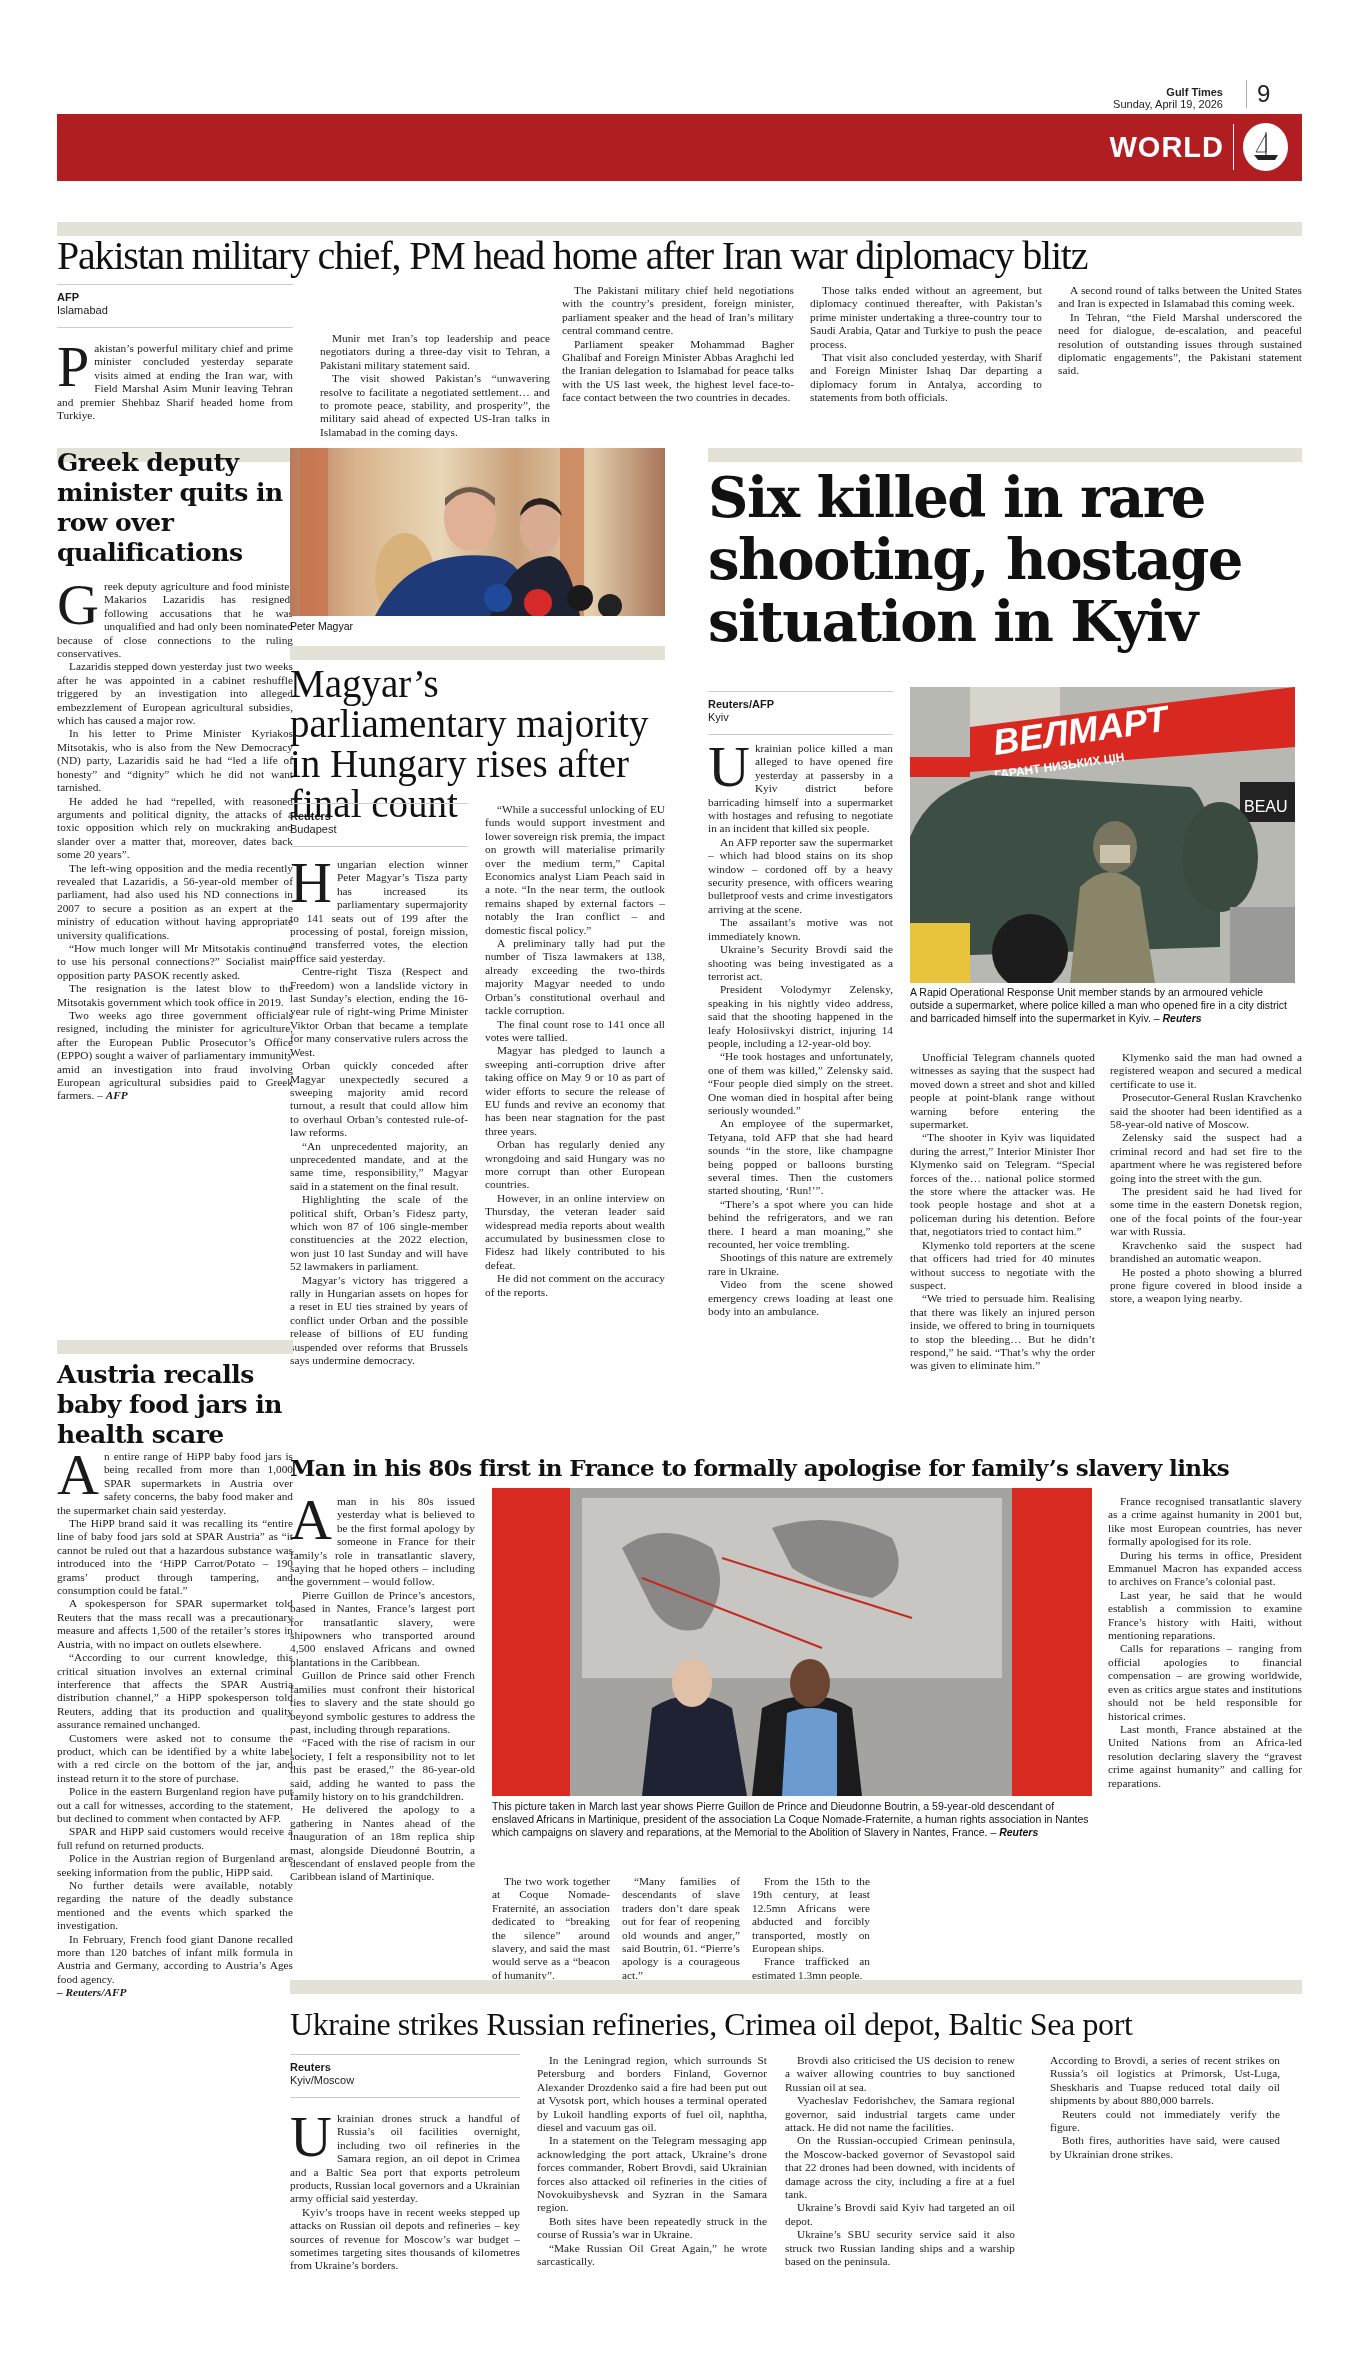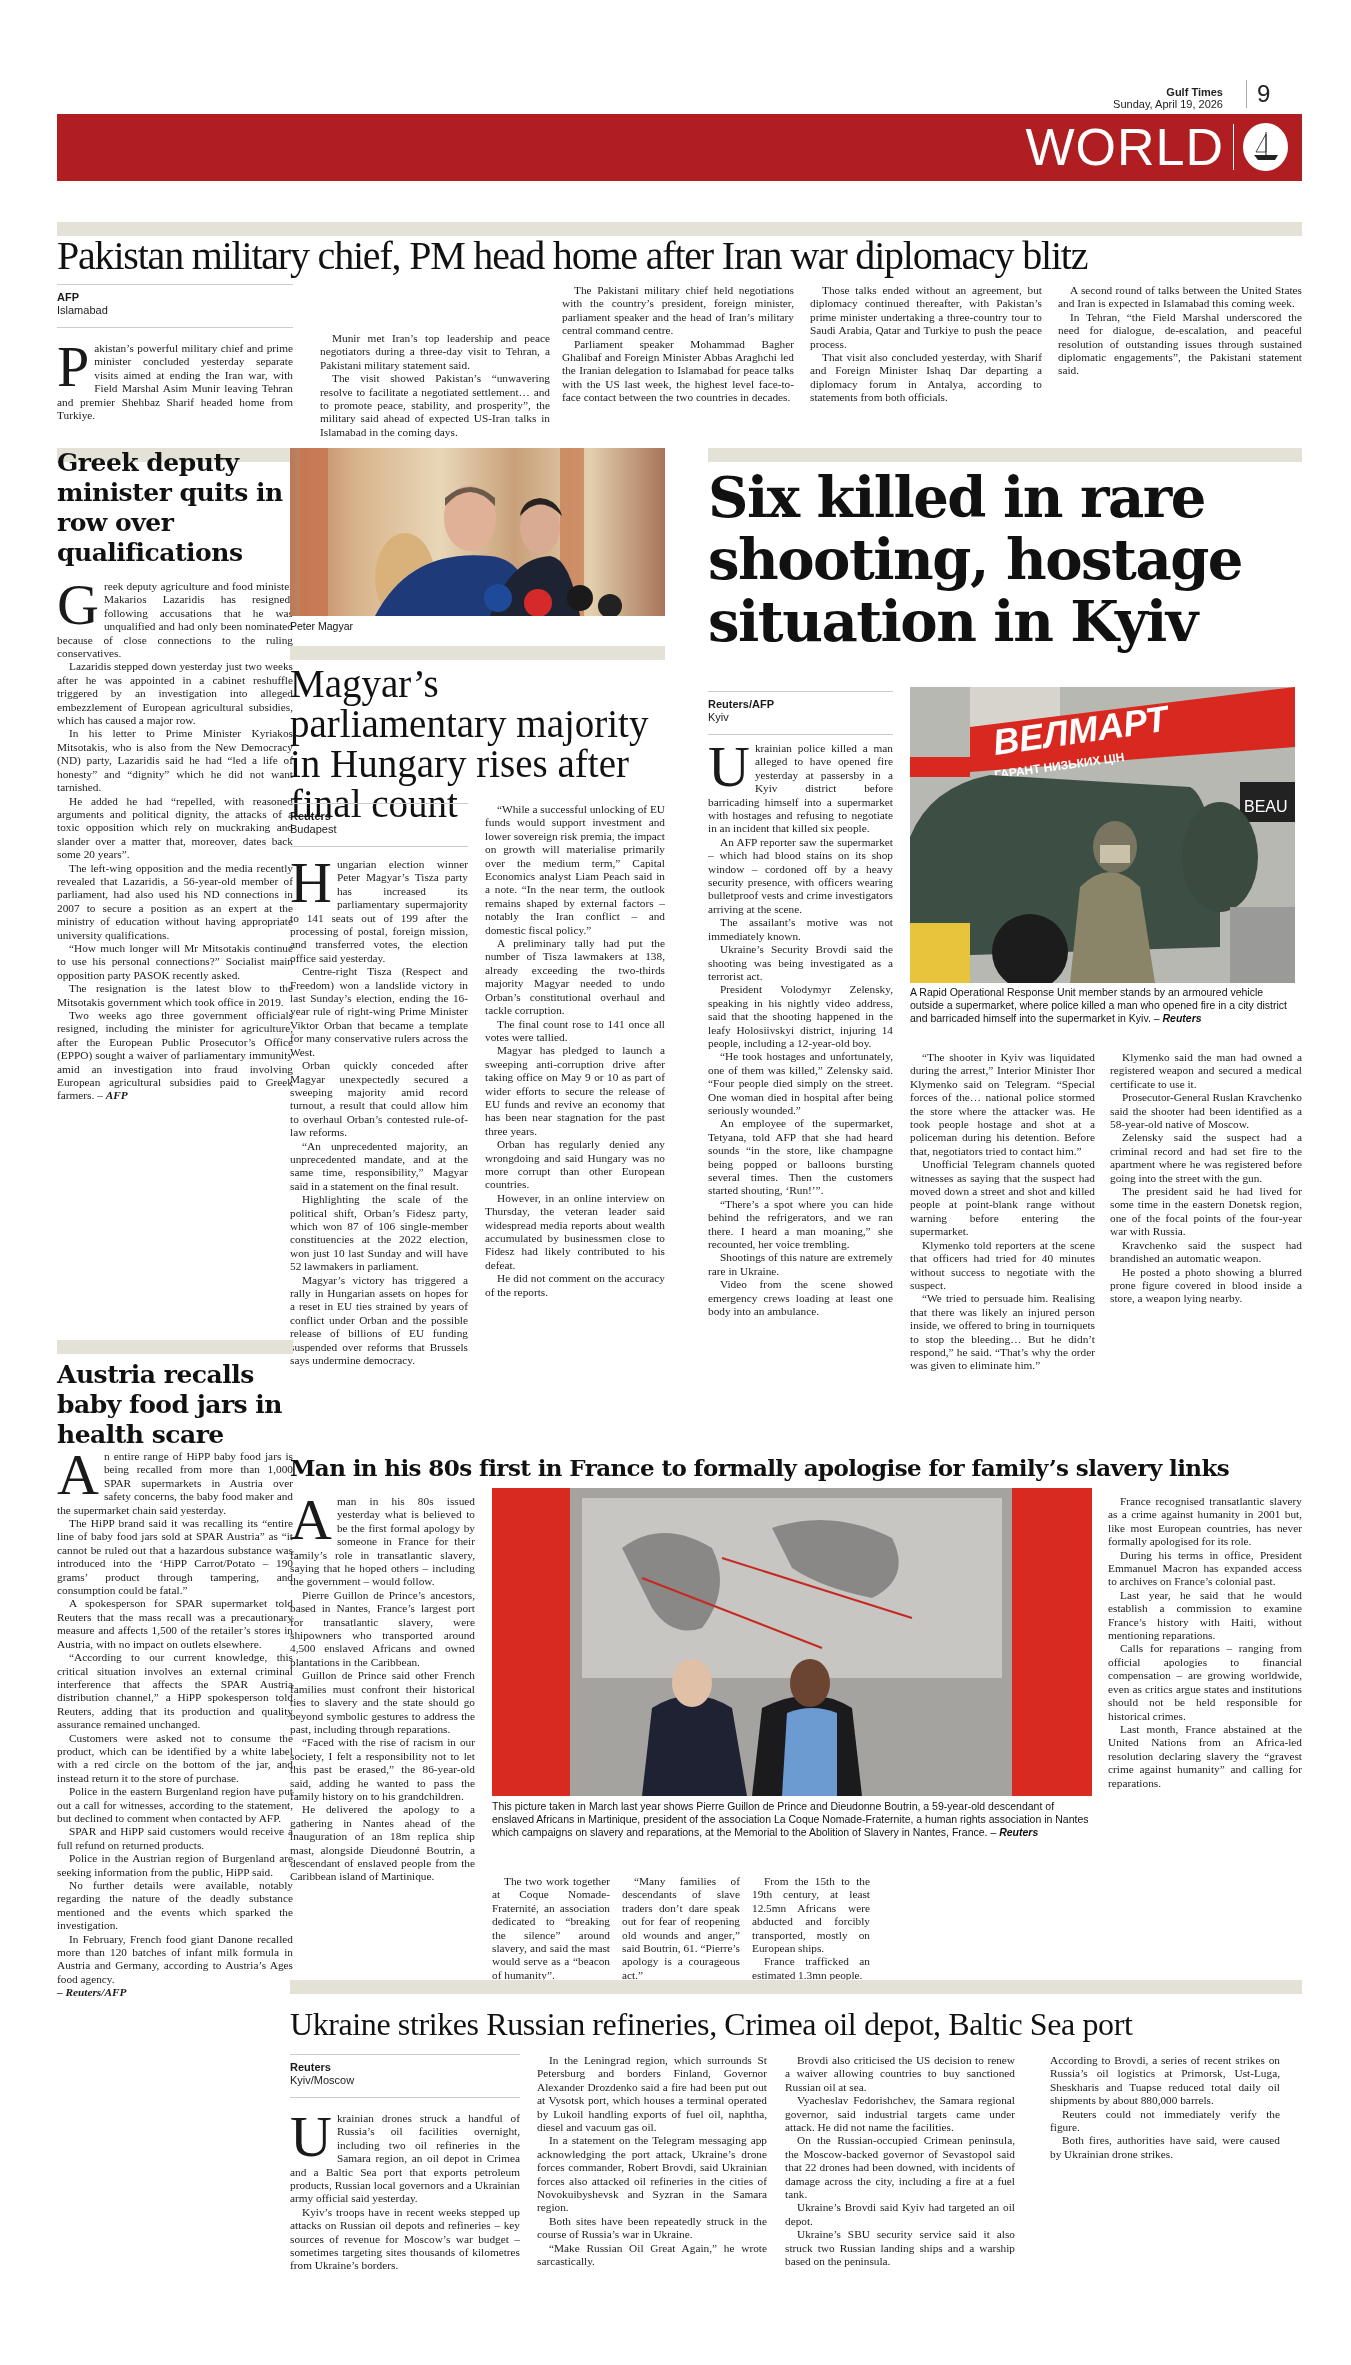--- a/index.html
+++ b/index.html
@@ -2,21 +2,21 @@
 <html><head>
 <meta charset="utf-8">
 <style>
   * { box-sizing: border-box; margin: 0; padding: 0; }
   body { width: 1351px; height: 2365px; background: #ffffff; font-family: "DejaVu Serif", serif; color: #1a1a1a; position: relative; overflow: hidden; }
   .abs { position: absolute; }
   .masthead-meta { right: 128px; top: 86px; text-align: right; font-family: "Liberation Sans", sans-serif; font-size: 11px; line-height: 12px; color: #222; }
   .masthead-meta .paper { font-weight: bold; font-size: 11px; text-align: right; }
   .page-num { left: 1246px; top: 80px; font-family: "Liberation Sans", sans-serif; font-size: 24px; color: #222; border-left: 1px solid #aaa; padding-left: 10px; height: 28px; line-height: 28px; }
   .banner { left: 57px; top: 114px; width: 1245px; height: 67px; background: #b01e22; }
-  .banner .section { position: absolute; right: 78px; top: 8px; font-family: "Liberation Sans", sans-serif; font-size: 52px; font-weight: 400; color: #fff; letter-spacing: 1px; line-height: 50px; }
+  .banner .section { position: absolute; right: 78px; top: 8px; font-family: "Liberation Sans", sans-serif; font-size: 29px; font-weight: 700; color: #fff; letter-spacing: 1px; line-height: 50px; }
   .banner .divider { position: absolute; right: 68px; top: 10px; width: 1px; height: 46px; background: #fff; }
   .banner .logo { position: absolute; right: 14px; top: 9px; width: 45px; height: 48px; border-radius: 50%; background: #fff; display:flex; align-items:center; justify-content:center; }
   .tan-bar { background: #e4e2d6; height: 14px; }
   .headline-serif { font-family: "Liberation Serif", serif; font-weight: normal; color: #111; }
   .headline-bold { font-family: "DejaVu Serif", serif; font-weight: bold; color: #111; }
   .byline { font-family: "Liberation Sans", sans-serif; font-size: 11px; line-height: 13px; border-top: 1px solid #ccc; border-bottom: 1px solid #ccc; padding: 6px 0 10px; }
   .byline .agency { font-weight: bold; display: block; }
   .col { font-family: "Liberation Serif", serif; font-size: 11.3px; line-height: 13.4px; text-align: justify; hyphens: auto; color: #1a1a1a; }
   .col p { text-indent: 12px; }
   .col p.first { text-indent: 0; }
@@ -163,22 +163,22 @@
     <ellipse cx="205" cy="160" rx="22" ry="26" fill="#7a7560"></ellipse>
     <rect x="190" y="158" width="30" height="18" fill="#c9c2a8"></rect>
     <rect x="0" y="236" width="60" height="60" fill="#e8c33c"></rect>
     <rect x="320" y="220" width="65" height="76" fill="#9a9a98"></rect>
   </svg>
 </div>
 <div class="abs caption" style="left:910px; top:986px; width:385px;">
   <span>A Rapid Operational Response Unit member stands by an armoured vehicle outside a supermarket, where police killed a man who opened fire in a city district and barricaded himself into the supermarket in Kyiv. –</span> <span class="credit">Reuters</span>
 </div>
 <div class="abs col" style="left:910px; top:1051px; width:185px;">
+  <p>Unofficial Telegram channels quoted witnesses as saying that the suspect had moved down a street and shot and killed people at point-blank range without warning before entering the supermarket.</p>
   <p>“The shooter in Kyiv was liquidated during the arrest,” Interior Minister Ihor Klymenko said on Telegram. “Special forces of the… national police stormed the store where the attacker was. He took people hostage and shot at a policeman during his detention. Before that, negotiators tried to contact him.”</p>
-  <p>Unofficial Telegram channels quoted witnesses as saying that the suspect had moved down a street and shot and killed people at point-blank range without warning before entering the supermarket.</p>
   <p>Klymenko told reporters at the scene that officers had tried for 40 minutes without success to negotiate with the suspect.</p>
   <p>“We tried to persuade him. Realising that there was likely an injured person inside, we offered to bring in tourniquets to stop the bleeding… But he didn’t respond,” he said. “That’s why the order was given to eliminate him.”</p>
 </div>
 <div class="abs col" style="left:1110px; top:1051px; width:192px;">
   <p>Klymenko said the man had owned a registered weapon and secured a medical certificate to use it.</p>
   <p>Prosecutor-General Ruslan Kravchenko said the shooter had been identified as a 58-year-old native of Moscow.</p>
   <p>Zelensky said the suspect had a criminal record and had set fire to the apartment where he was registered before going into the street with the gun.</p>
   <p>The president said he had lived for some time in the eastern Donetsk region, one of the focal points of the four-year war with Russia.</p>
   <p>Kravchenko said the suspect had brandished an automatic weapon.</p>
   <p>He posted a photo showing a blurred prone figure covered in blood inside a store, a weapon lying nearby.</p>

